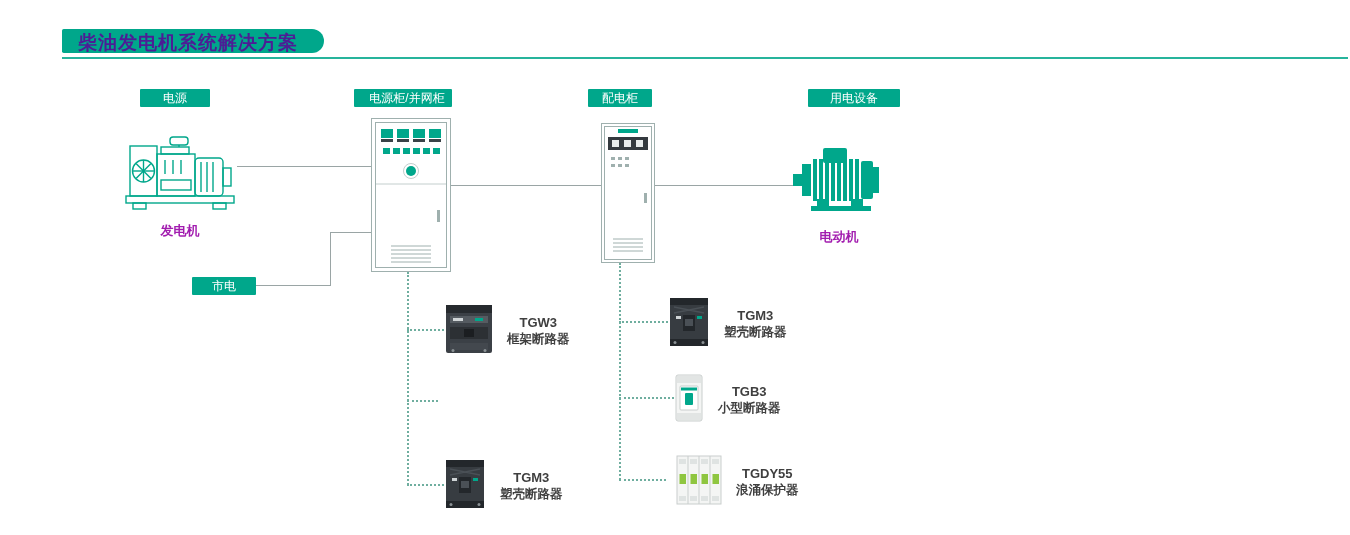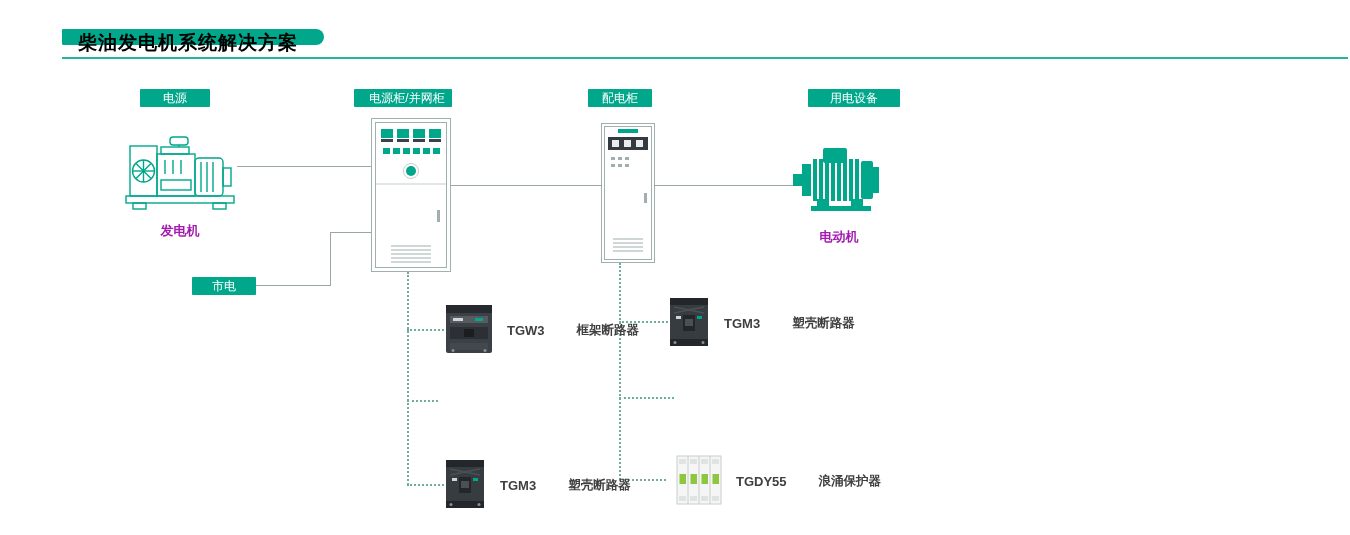--- a/index.html
+++ b/index.html
@@ -1,21 +1,21 @@
 <!DOCTYPE html>
 <html><head>
 <meta charset="utf-8">
 <style>
   html,body{margin:0;padding:0;background:#ffffff;}
   body{font-family:"Liberation Sans","DejaVu Sans",sans-serif;}
   #canvas{position:relative;width:1350px;height:535px;background:#ffffff;overflow:hidden;}
 
   .title-banner{
-    position:absolute;left:62px;top:29px;height:16px;line-height:28px;
-    padding:0 26px 0 16px;background:#00a78b;color:#000000;
+    position:absolute;left:62px;top:29px;height:24px;line-height:28px;
+    padding:0 26px 0 16px;background:#00a78b;color:#4c1d95;
     font-size:19px;font-weight:bold;letter-spacing:1px;
     border-radius:2px 14px 14px 2px;
     text-align:right;
   }
   .title-rule{position:absolute;left:62px;top:57px;width:1286px;height:2px;background:#00a78b;opacity:.85;}
 
   .badge{
     position:absolute;height:18px;line-height:18px;background:#00a78b;color:#fff;
     font-size:12px;font-weight:normal;text-align:center;border-radius:1px;
   }
@@ -27,21 +27,21 @@
 
   .line-h{position:absolute;height:0;border-top:1px solid #9aa5a5;}
   .line-v{position:absolute;width:0;border-left:1px solid #9aa5a5;}
   .dot-h{position:absolute;height:0;border-top:2px dotted #6fae a3;}
   .dot-h,.dot-v{border-color:#6fae9f;}
   .dot-h{border-top:2px dotted #6fae9f;}
   .dot-v{position:absolute;width:0;border-left:2px dotted #6fae9f;}
 
   .product{position:absolute;display:flex;align-items:center;gap:14px;}
   .picon{display:block;flex:0 0 auto;}
-  .plabel{display:flex;flex-direction:row;color:#3f3f3f;gap:32px;}
+  .plabel{display:flex;flex-direction:column;align-items:center;color:#3f3f3f;}
   .pmodel{font-size:13px;font-weight:bold;line-height:1.35;}
   .pname{font-size:12.5px;font-weight:bold;line-height:1.35;}
 </style>
 </head>
 <body>
 
 <div id="canvas">
 
   <div class="title-banner">
     <span>柴油发电机系统解决方案</span>
@@ -247,20 +247,36 @@
         <circle cx="7" cy="45.5" r="1.5" fill="#8a9094"></circle>
         <circle cx="35" cy="45.5" r="1.5" fill="#8a9094"></circle>
       </svg>
     </span>
     <span class="plabel">
       <span class="pmodel">TGM3</span>
       <span class="pname">塑壳断路器</span>
     </span>
   </div>
 
+  <div class="product" style="left:674px;top:374px;">
+    <span class="picon">
+      <svg width="30" height="48" viewBox="0 0 30 48">
+        <rect x="2" y="1" width="26" height="46" rx="2" fill="#f4f5f4" stroke="#c9cecd"></rect>
+        <rect x="3" y="2" width="24" height="7" fill="#e2e5e4"></rect>
+        <rect x="3" y="39" width="24" height="7" fill="#e2e5e4"></rect>
+        <rect x="6" y="12" width="18" height="24" rx="1" fill="#ffffff" stroke="#c9cecd"></rect>
+        <rect x="7" y="13.5" width="16" height="3" fill="#00a78b"></rect>
+        <rect x="11" y="19" width="8" height="12" rx="1" fill="#00a78b"></rect>
+      </svg>
+    </span>
+    <span class="plabel">
+      <span class="pmodel">TGB3</span>
+      <span class="pname">小型断路器</span>
+    </span>
+  </div>
 
   <div class="product" style="left:666px;top:454px;margin-left:10px;">
     <span class="picon">
       <svg width="46" height="52" viewBox="0 0 46 52">
         <rect x="1" y="2" width="44" height="48" fill="#f4f5f4" stroke="#c9cecd"></rect>
         <line x1="12" y1="2" x2="12" y2="50" stroke="#c9cecd"></line>
         <line x1="23" y1="2" x2="23" y2="50" stroke="#c9cecd"></line>
         <line x1="34" y1="2" x2="34" y2="50" stroke="#c9cecd"></line>
         <g fill="#dfe3e2">
           <rect x="3" y="5" width="7" height="5"></rect>

